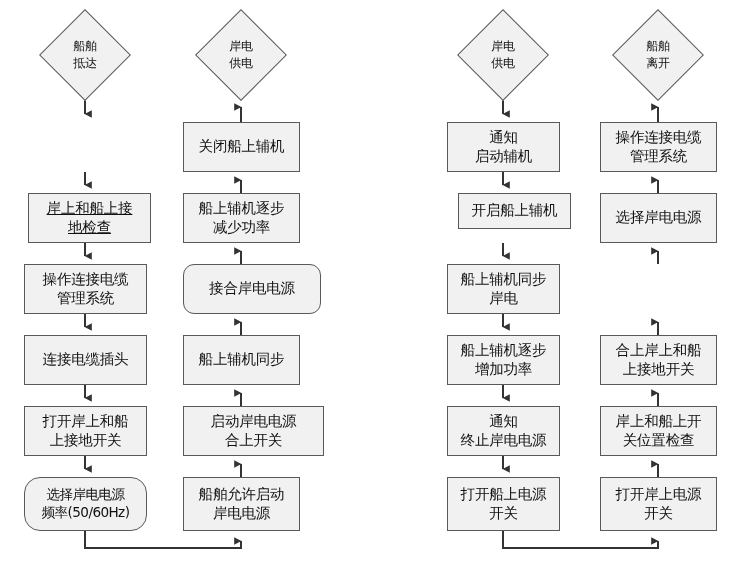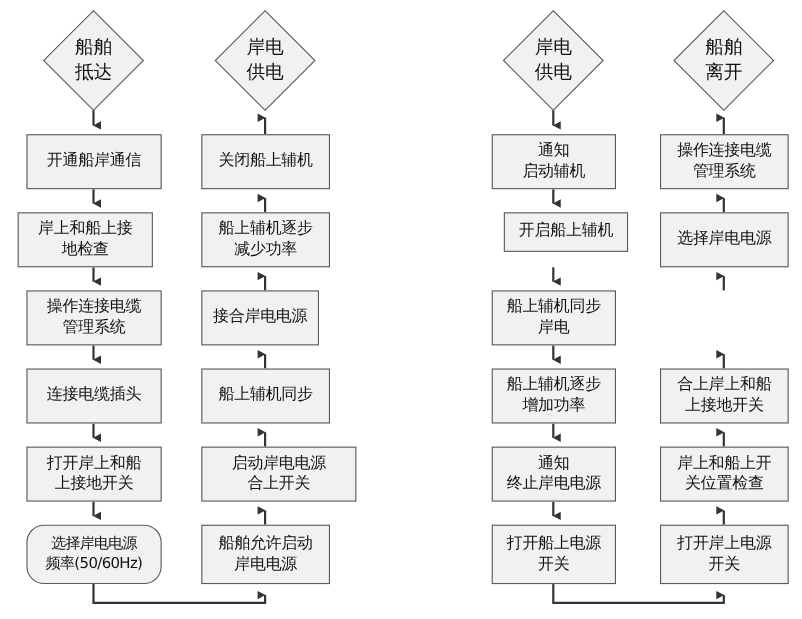--- a/index.html
+++ b/index.html
@@ -50,21 +50,21 @@
     top: 50%;
     background: #f1f1f1;
     border: 1.6px solid #595959;
     transform: translate(-50%, -50%) rotate(45deg);
   }
   .diamond .dlabel {
     position: relative;
     z-index: 2;
     text-align: center;
     color: #111111;
-    font-size: 17px;
+    font-size: 12px;
     line-height: 1.35;
     white-space: pre-line;
     letter-spacing: -0.2px;
   }
   svg.links {
     position: absolute;
     left: 0;
     top: 0;
     width: 729px;
     height: 563px;
@@ -132,24 +132,21 @@
       <path d="M503,531 L503,548 L658,548 L658,541" marker-end="url(#arrowUp)"></path>
     </g>
   </svg>
 
   <div class="diamond" style="left:36px; top:10px; width:98px; height:89px;">
     <div class="dshape" style="width:63px; height:63px;"></div>
     <div class="dlabel">船舶
 抵达</div>
   </div>
 
-  <div class="node" style="left:24px; top:122px; width:123px; height:50px;">
-    <span>开通船岸通信</span>
-  </div>
-  <div class="node" style="left:16px; top:193px; width:123px; height:50px;">
+  <div class="node" style="left:28px; top:193px; width:123px; height:50px;text-decoration:underline;">
     <span>岸上和船上接
 地检查</span>
   </div>
   <div class="node" style="left:24px; top:264px; width:123px; height:50px;">
     <span>操作连接电缆
 管理系统</span>
   </div>
   <div class="node" style="left:24px; top:335px; width:123px; height:50px;">
     <span>连接电缆插头</span>
   </div>
@@ -168,21 +165,21 @@
 供电</div>
   </div>
 
   <div class="node" style="left:183px; top:122px; width:117px; height:50px;justify-content:center;">
     <span>关闭船上辅机</span>
   </div>
   <div class="node" style="left:183px; top:193px; width:117px; height:50px;">
     <span>船上辅机逐步
 减少功率</span>
   </div>
-  <div class="node" style="left:183px; top:264px; width:107px; height:50px;">
+  <div class="node" style="left:183px; top:264px; width:138px; height:50px;border-radius:11px;">
     <span>接合岸电电源</span>
   </div>
   <div class="node" style="left:183px; top:335px; width:117px; height:50px;">
     <span>船上辅机同步</span>
   </div>
   <div class="node" style="left:183px; top:406px; width:141px; height:50px;">
     <span>启动岸电电源
 合上开关</span>
   </div>
   <div class="node" style="left:183px; top:477px; width:117px; height:54px;">

